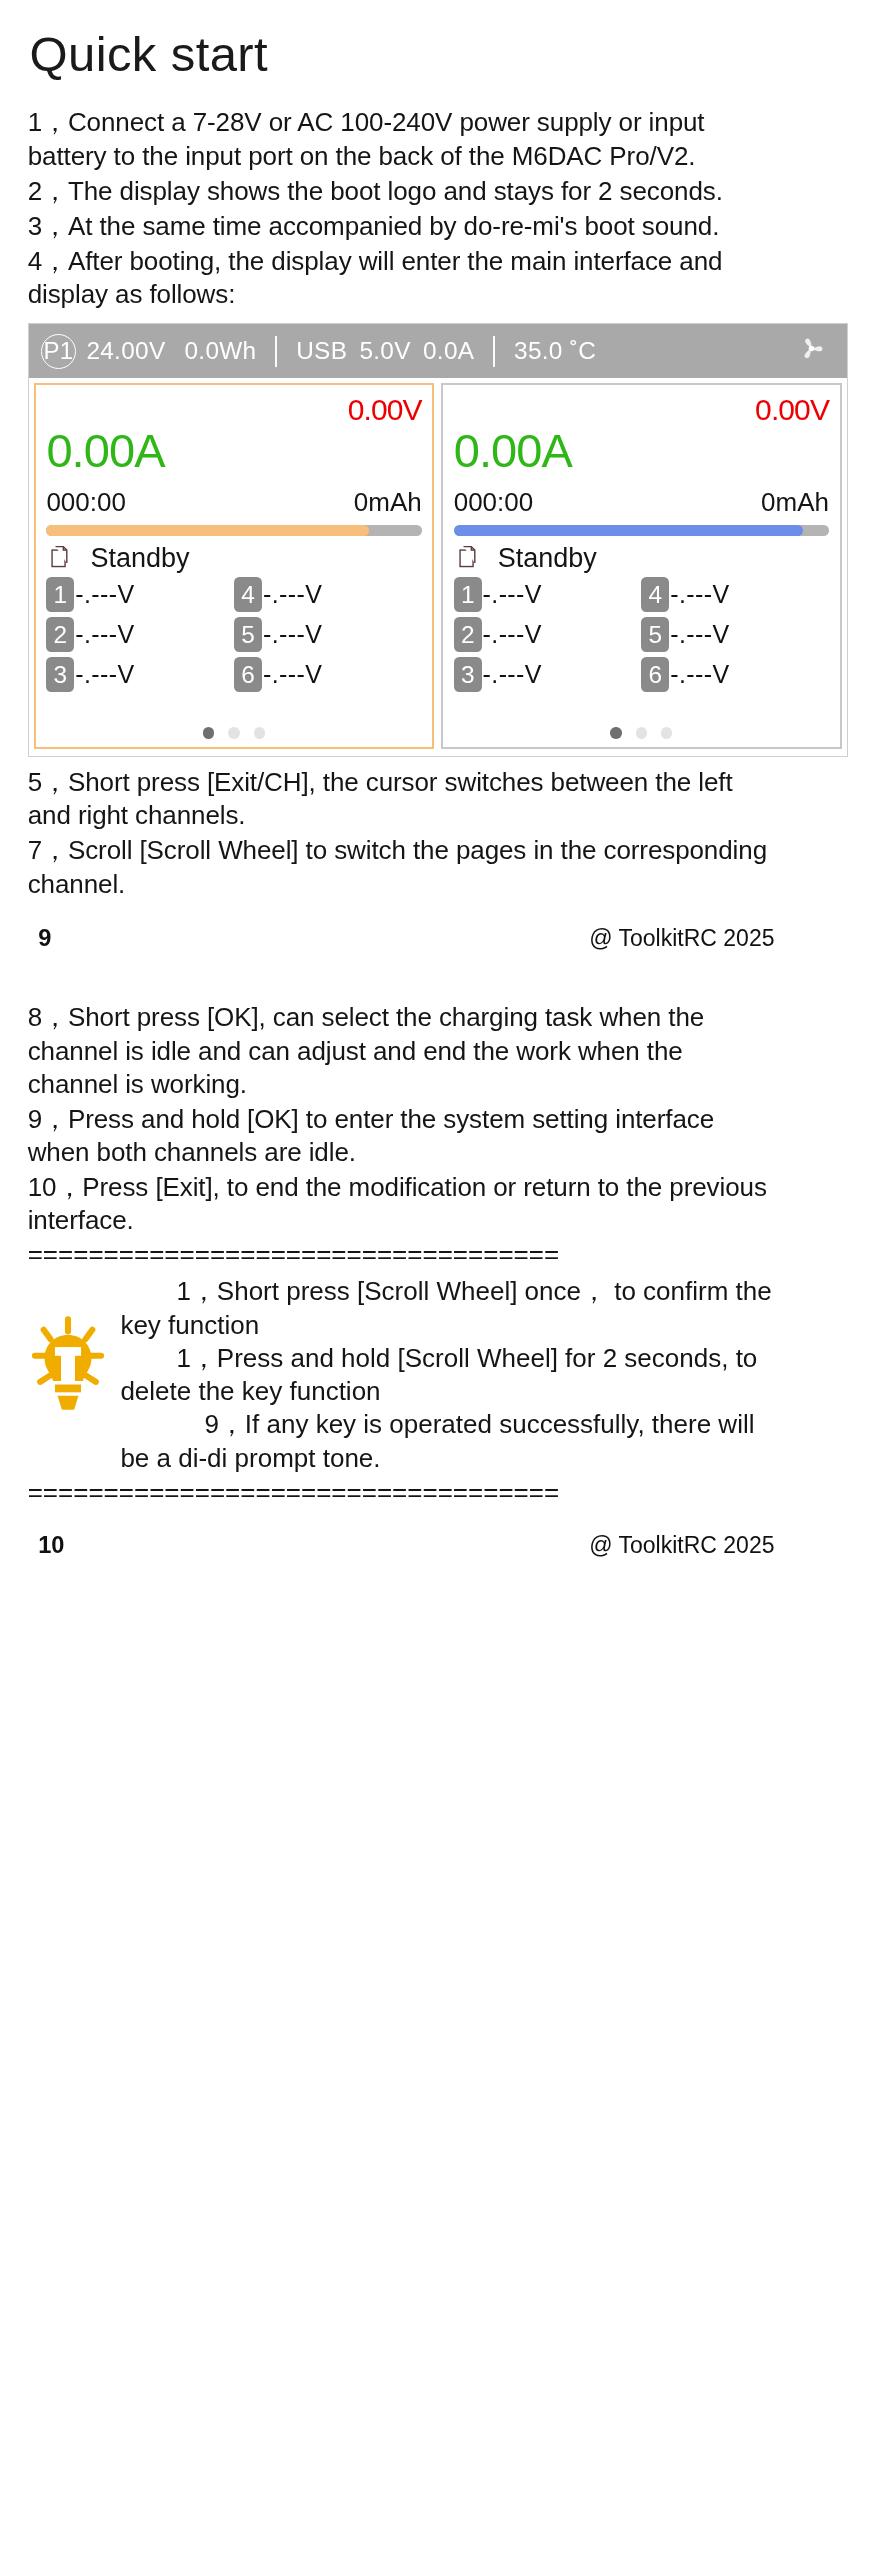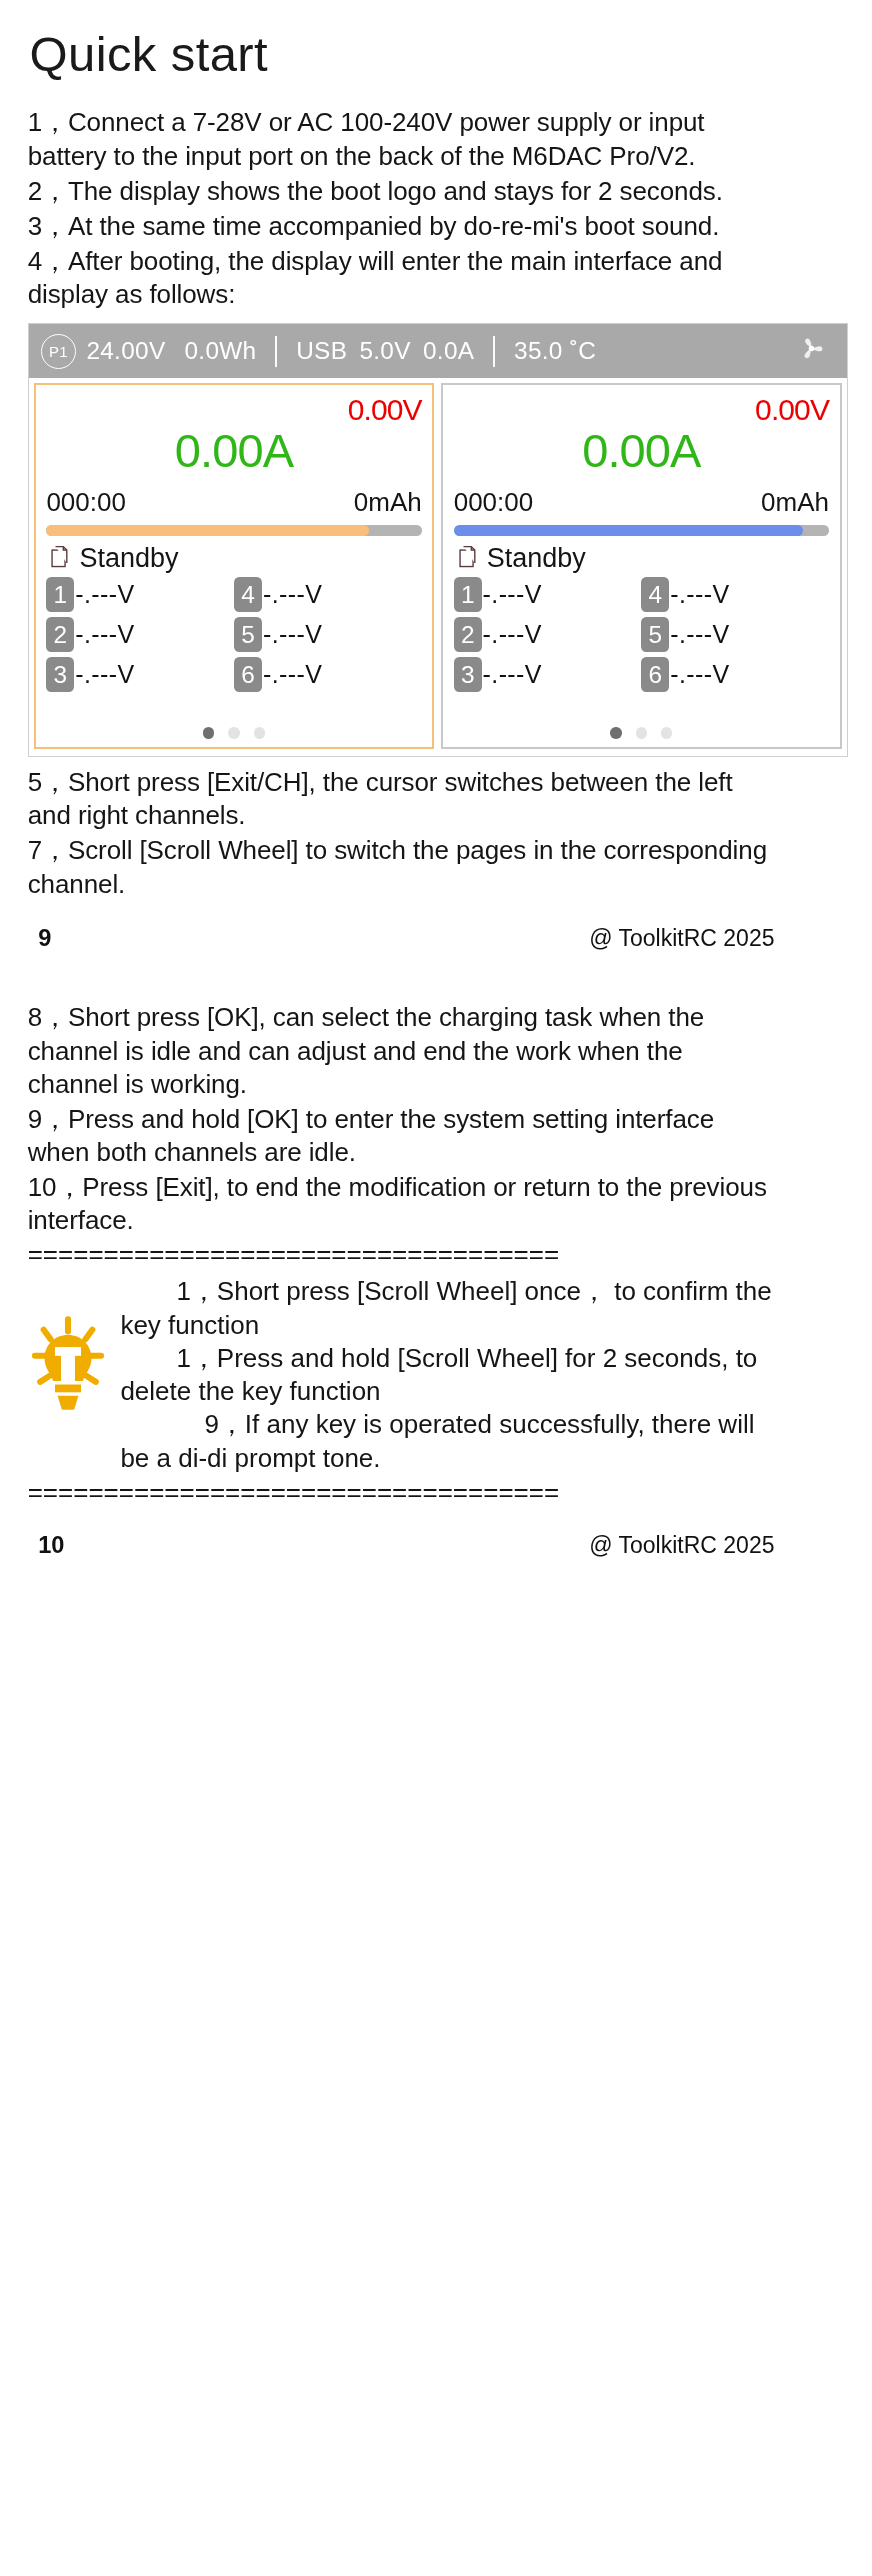--- a/index.html
+++ b/index.html
@@ -46,21 +46,21 @@
     font-size: 24.4px;
     letter-spacing: 0.3px;
   }
   .p1-badge {
     display: inline-flex;
     align-items: center;
     justify-content: center;
     width: 35px; height: 35px;
     border: 1.7px solid #ffffff;
     border-radius: 50%;
-    font-size: 15px;
+    font-size: 24px;
     margin-right: 10.5px;
     flex: 0 0 auto;
   }
   .sb-seg { white-space: pre; text-align: center; }
   .sb-div {
     width: 1.7px; height: 31px; background: #ffffff;
     margin: 0 19px; flex: 0 0 auto; opacity: .95;
   }
   .sb-spacer { flex: 1 1 auto; }
   .fan-icon { margin-left: 15.7px; margin-right: 5.2px; flex: 0 0 auto; }
@@ -77,21 +77,21 @@
   }
   .chan.selected { border-color: #f5c07a; }
   .big-v {
     text-align: right;
     color: #ee0000;
     font-size: 30px;
     line-height: 1.05;
     letter-spacing: -0.9px;
   }
   .big-a {
-    text-align: center;
+    text-align: left;
     color: #2fb617;
     font-size: 47px;
     line-height: 1.05;
     letter-spacing: -0.9px;
     margin-bottom: 5.2px;
   }
   .meter-row {
     display: flex;
     justify-content: space-between;
     font-size: 26px;
@@ -102,21 +102,21 @@
     height: 10.5px;
     background: #b4b4b4;
     border-radius: 5.2px;
     margin: 7px 0 5.2px 0;
     overflow: hidden;
   }
   .bar-fill { height: 100%; border-radius: 5.2px; }
   .bar-fill.orange { background: #f7bf7b; }
   .bar-fill.blue { background: #6c8ee8; }
 
-  .state-row { display: flex; align-items: center; gap: 7px; margin: 1.7px 0 3.5px 0; }
+  .state-row { display: flex; align-items: center; gap: 18px; margin: 1.7px 0 3.5px 0; }
   .state-label { font-size: 27px; color: #151515; }
 
   .cells { display: flex; flex-direction: column; gap: 5.2px; flex: 1 1 auto; }
   .cell-line { display: flex; }
   .cell { display: flex; align-items: center; flex: 1 1 0; }
   .cell-num {
     display: inline-flex;
     align-items: center;
     justify-content: center;
     width: 28px; height: 35px;

